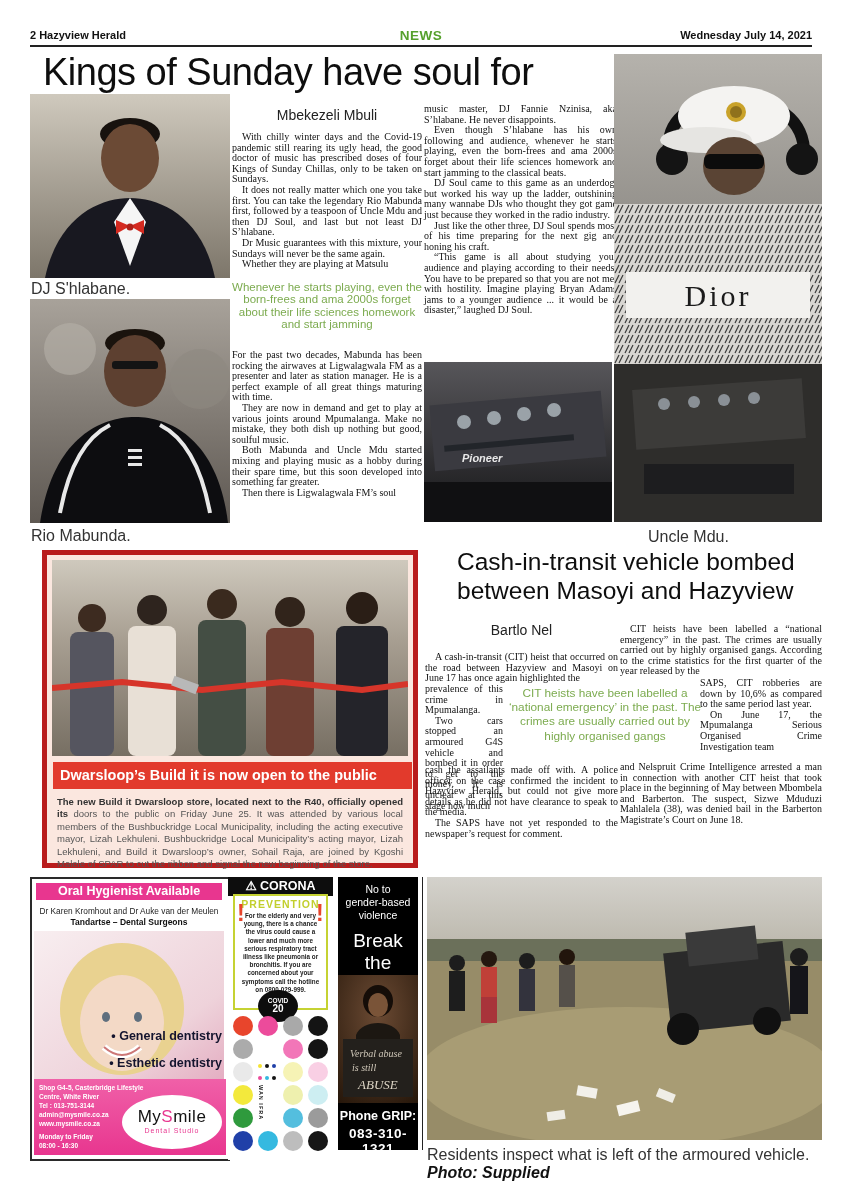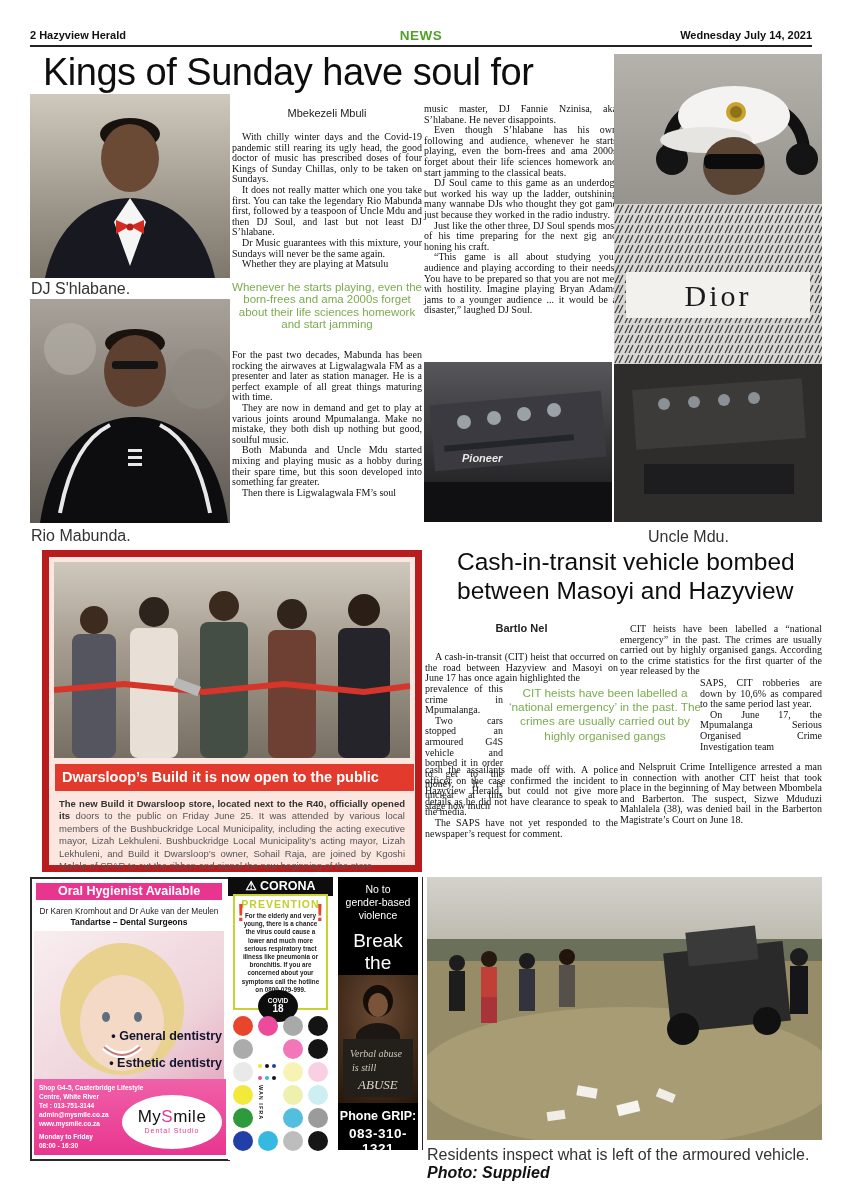--- a/index.html
+++ b/index.html
@@ -6,30 +6,30 @@
   .page{position:relative;width:842px;height:1191px;background:#fff;margin:0 auto;overflow:hidden;
         font-family:"Liberation Sans",sans-serif;color:#1a1a1a;}
   .abs{position:absolute;}
   
   .hdr-small{font-size:11px;font-weight:bold;color:#111;}
   .hdr-news{font-size:13.5px;font-weight:bold;color:#55a02c;letter-spacing:.5px;text-align:center;width:100%;}
   .hdr-line{background:#222;height:2px;}
   
   .h1{font-size:38px;line-height:40px;font-weight:400;color:#0e0e0e;letter-spacing:-.5px;}
   .h2{font-size:24.5px;line-height:29px;font-weight:400;color:#0e0e0e;}
-  .byline{font-size:11px;color:#222;text-align:center;width:100%;}
+  .byline{font-size:14px;color:#222;text-align:center;width:100%;}
   
   .body{font-family:"Liberation Serif",serif;font-size:10px;line-height:10.6px;text-align:justify;color:#111;}
   .body p{margin:0;text-indent:10px;}
   .cont p:first-child{text-indent:0;}
   .pq{font-size:11.5px;line-height:12.4px;color:#7cab4f;text-align:center;font-family:"Liberation Sans",sans-serif;}
   .caption{font-size:16px;color:#333;}
   .capcredit{font-weight:bold;font-style:italic;color:#111;}
   
-  .buildit{background:#fbe7df;border:7px solid #b91c1c;text-decoration:underline;}
+  .buildit{background:#fbe7df;border:5px solid #b91c1c;text-decoration:underline;}
   .buildit-banner{background:#e23a2c;color:#fff;font-weight:bold;font-size:14.5px;line-height:27px;padding-left:7px;}
   .buildit-body{font-size:9.5px;line-height:12.4px;color:#555;text-align:justify;}
   .buildit-body .lead{font-weight:bold;color:#333;}
   
   .dental{background:#fff;border:2px solid #2a2a2a;}
   .dental-bar{background:#e8368f;color:#fff;font-weight:bold;font-size:12.5px;text-align:center;line-height:17px;}
   .dental-docs{font-size:8.3px;color:#222;text-align:center;white-space:nowrap;}
   .dental-sub{font-size:8.5px;font-weight:bold;color:#111;text-align:center;}
   .dental-bullets{font-size:12.5px;line-height:15px;font-weight:bold;color:#14142e;text-align:right;}
   .dental-foot{background:linear-gradient(180deg,#f060a8,#e8368f);}
@@ -225,21 +225,21 @@
     <div class="abs buildit-banner" style="left:6px;top:207px;width:352px;height:27px;">Dwarsloop’s Build it is now open to the public</div>
     <div class="abs buildit-body" style="left:10px;top:241px;width:346px;">
       <span class="lead">The new Build it Dwarsloop store, located next to the R40, officially opened its</span><span> doors to the public on Friday June 25. It was attended by various local members of the Bushbuckridge Local Municipality, including the acting executive mayor, Lizah Lekhuleni. Bushbuckridge Local Municipality’s acting mayor, Lizah Lekhuleni, and Build it Dwarsloop’s owner, Sohail Raja, are joined by Kgoshi Malele of SPAR to cut the ribbon and signal the new beginning of the store.</span>
     </div>
   </div>
 
   <div class="abs h2" style="left:425px;top:547px;width:400px;margin-left:32px;">
     <div>Cash-in-transit vehicle bombed</div>
     <div>between Masoyi and Hazyview</div>
   </div>
-  <div class="abs byline" style="left:425px;top:622px;width:193px;font-weight:bold;">Bartlo Nel</div>
+  <div class="abs byline" style="left:425px;top:622px;width:193px;">Bartlo Nel</div>
 
   <div class="abs body" style="left:425px;top:652px;width:193px;">
       <p>A cash-in-transit (CIT) heist that occurred on the road between Hazyview and Masoyi on June 17 has once again highlighted the</p>
     </div>
   <div class="abs body cont" style="left:425px;top:684px;width:78px;">
       <p>prevalence of this crime in Mpumalanga.</p>
       <p>Two cars stopped an armoured G4S vehicle and bombed it in order to get to the money. It is unclear at this stage how much</p>
     </div>
   <div class="abs pq" style="left:506px;top:686px;width:198px;font-size:11.8px;line-height:14.2px;">CIT heists have been labelled a ‘national emergency’ in the past. The crimes are usually carried out by highly organised gangs</div>
   <div class="abs body cont" style="left:425px;top:765px;width:193px;">
@@ -305,21 +305,21 @@
 
   <div class="abs" style="left:228px;top:877px;width:105px;height:283px;background:#fff;">
     <div class="abs corona-bar" style="left:0;top:0;width:105px;height:19px;">⚠ CORONA</div>
     <div class="abs corona-frame" style="left:5px;top:17px;width:91px;height:112px;"></div>
     <div class="abs corona-prev" style="left:5px;top:21px;width:95px;">PREVENTION</div>
     <div class="abs excl" style="left:9px;top:23px;">!</div>
     <div class="abs excl" style="left:88px;top:23px;">!</div>
     <div class="abs corona-body" style="left:12px;top:35px;width:81px;">For the elderly and very young, there is a chance the virus could cause a lower and much more serious respiratory tract illness like pneumonia or bronchitis. If you are concerned about your symptoms call the hotline on 0800-029-999.</div>
     <div class="abs covid-circle" style="left:30px;top:113px;width:40px;height:32px;">
       <div class="covid-t1">COVID</div>
-      <div class="covid-t2">18</div>
+      <div class="covid-t2">20</div>
     </div>
     <div class="abs dotgrid" style="left:2px;top:137px;">
         <div class="dotcell">
           <span class="dot" style="background: rgb(232, 69, 44);"></span>
         </div>
         <div class="dotcell">
           <span class="dot" style="background: rgb(236, 75, 155);"></span>
         </div>
         <div class="dotcell">
           <span class="dot" style="background: rgb(169, 169, 169);"></span>

